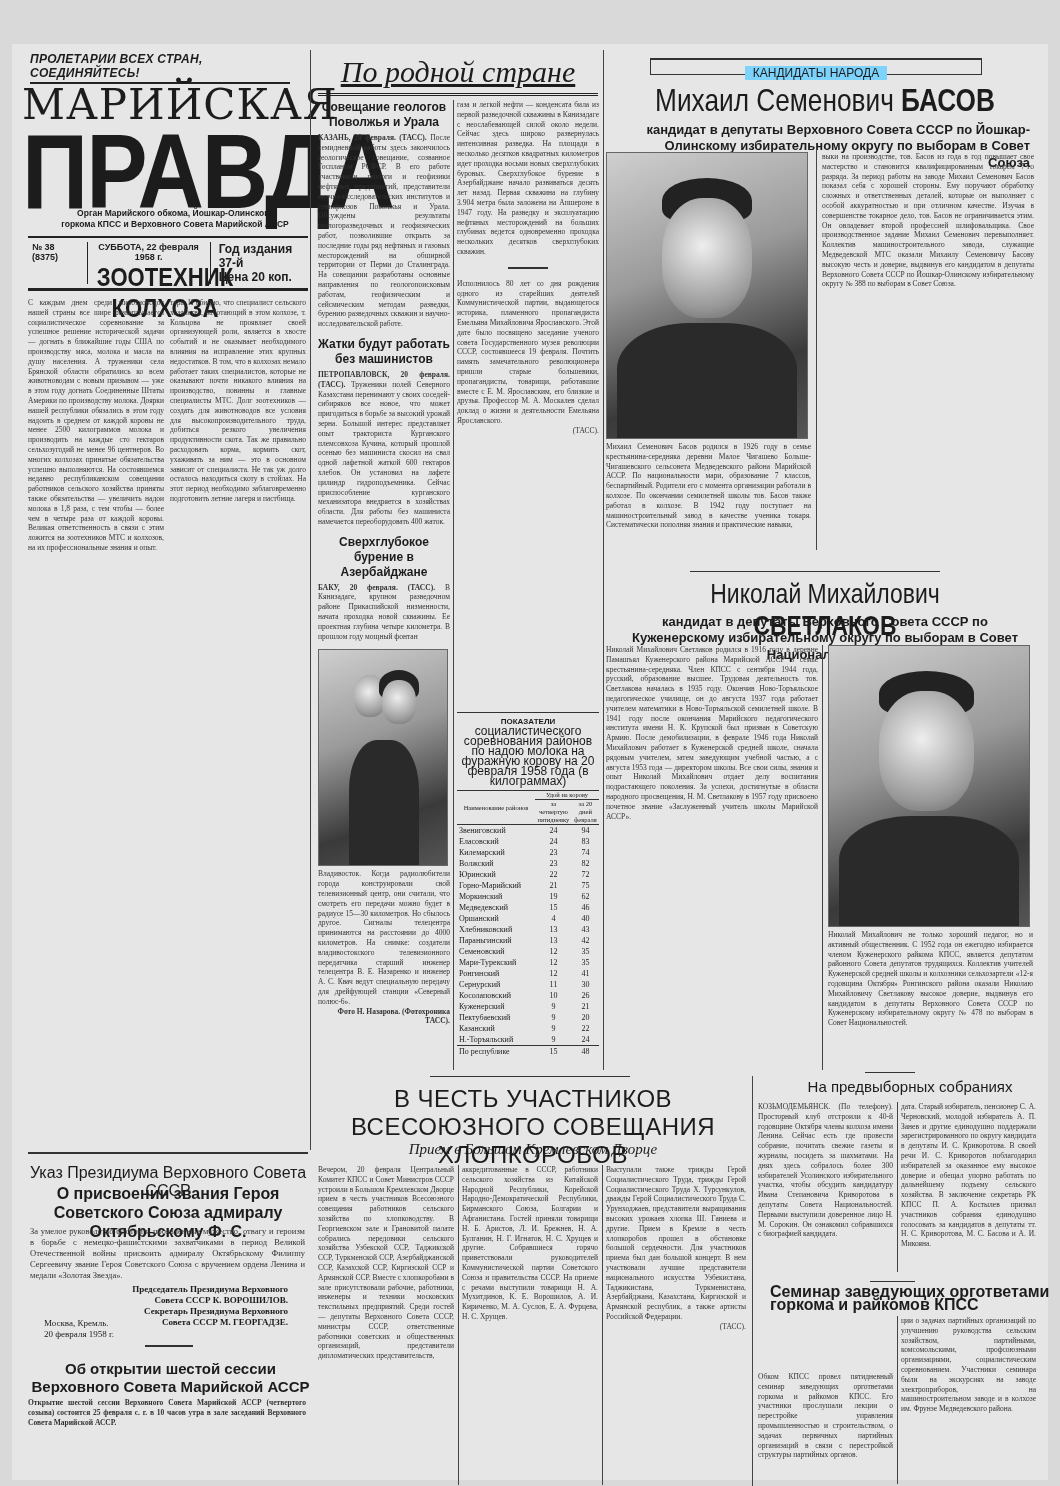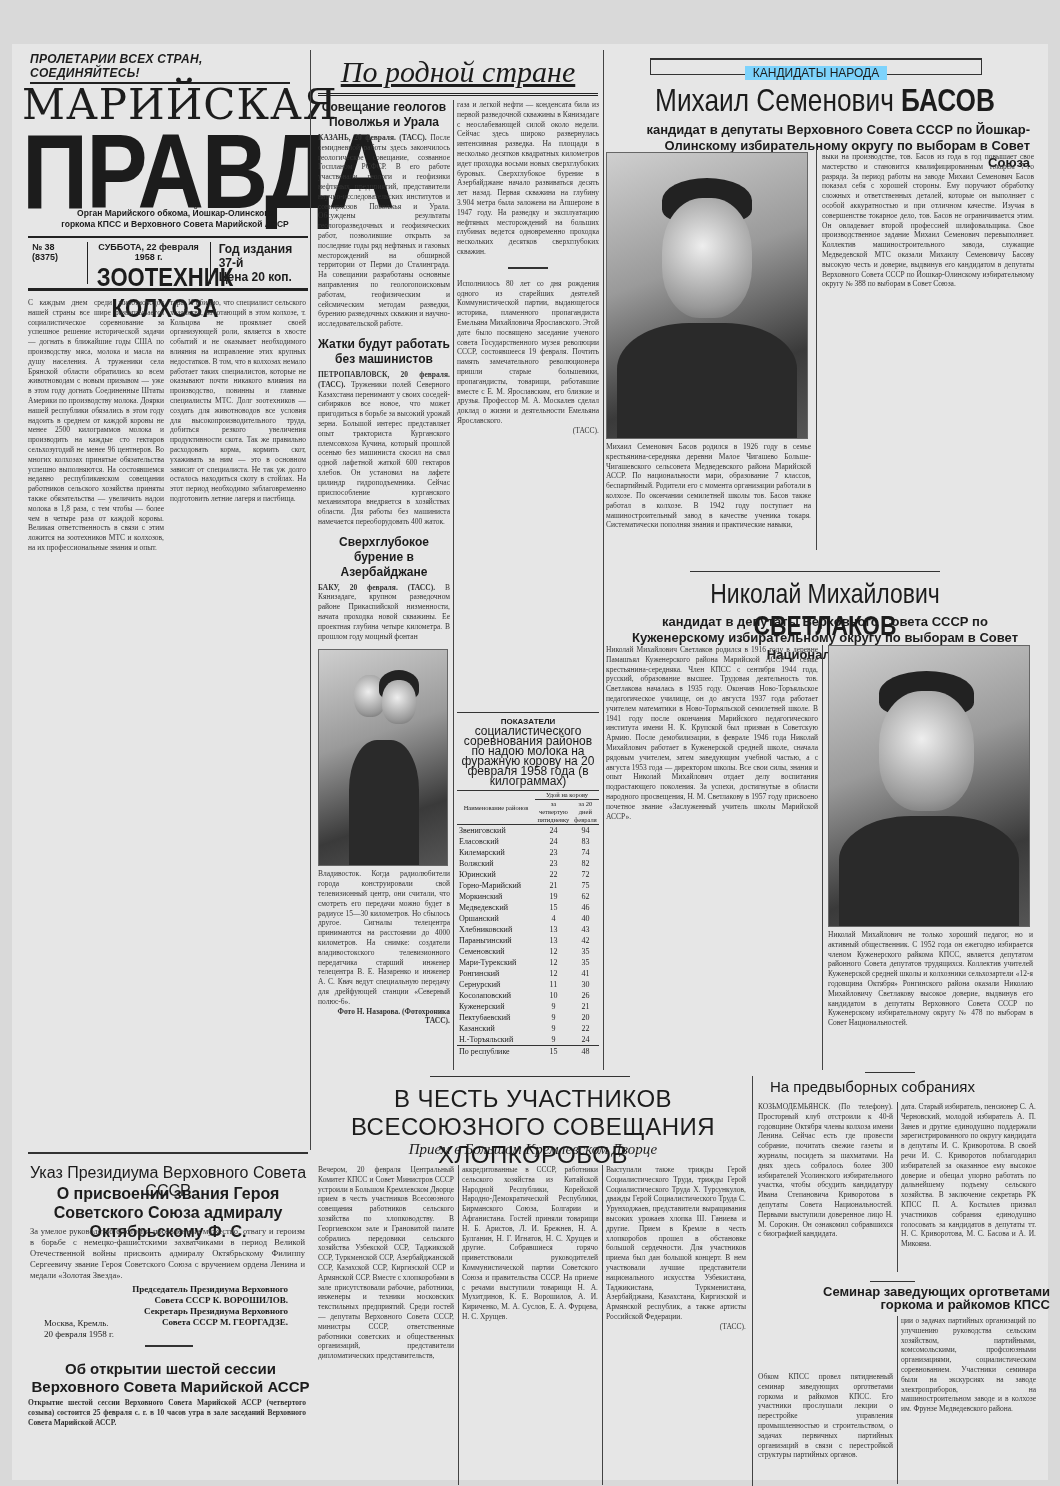--- a/index.html
+++ b/index.html
@@ -35,22 +35,22 @@
   table.stats thead td{font-size:6.5px;line-height:8px;text-align:center;border-bottom:1px solid #333;border-top:1px solid #333;vertical-align:middle;}
   table.stats tr.total td{border-top:1px solid #333;}
   .stats-title{font-family:"Liberation Sans",sans-serif;font-weight:bold;font-size:8px;text-align:center;}
   .stats-sub{font-family:"Liberation Sans",sans-serif;font-size:12px;text-align:center;line-height:10px;}
   .cotton-h{left:318px;top:1085px;width:430px;font-family:"Liberation Sans",sans-serif;font-size:24px;line-height:28px;text-align:center;letter-spacing:.5px;}
   .cotton-sub{left:318px;top:1141px;width:430px;font-family:"Liberation Serif",serif;font-style:italic;font-size:15px;text-align:center;}
   .ukaz-pre{left:28px;top:1164px;width:280px;font-family:"Liberation Sans",sans-serif;font-size:16px;text-align:center;}
   .ukaz-h{left:28px;top:1184px;width:280px;font-family:"Liberation Sans",sans-serif;font-weight:bold;font-size:16px;line-height:19px;text-align:center;}
   .sig{font-family:"Liberation Serif",serif;font-weight:bold;font-size:9px;text-align:right;line-height:11px;}
   .session-h{left:28px;top:1360px;width:285px;font-family:"Liberation Sans",sans-serif;font-weight:bold;font-size:15px;line-height:18px;text-align:center;}
-  .meet-h{left:770px;top:1078px;width:280px;font-family:"Liberation Sans",sans-serif;font-size:15px;text-align:left;}
-  .sem-h{left:770px;top:1285px;width:280px;font-family:"Liberation Sans",sans-serif;font-weight:bold;font-size:13px;text-align:right;line-height:13px;}
+  .meet-h{left:770px;top:1078px;width:280px;font-family:"Liberation Sans",sans-serif;font-size:15px;text-align:center;}
+  .sem-h{left:770px;top:1285px;width:280px;font-family:"Liberation Sans",sans-serif;font-weight:bold;font-size:16px;text-align:left;line-height:13px;}
   .caption{font-size:7.5px;line-height:9.8px;color:#333;text-align:justify;}
 </style>
 </head>
 <body>
 
 <div class="page"></div>
 
 <div class="abs motto">ПРОЛЕТАРИИ ВСЕХ СТРАН, СОЕДИНЯЙТЕСЬ!</div>
 <div class="abs mast1">МАРИЙСКАЯ</div>
 <div class="abs mast2">ПРАВДА</div>

